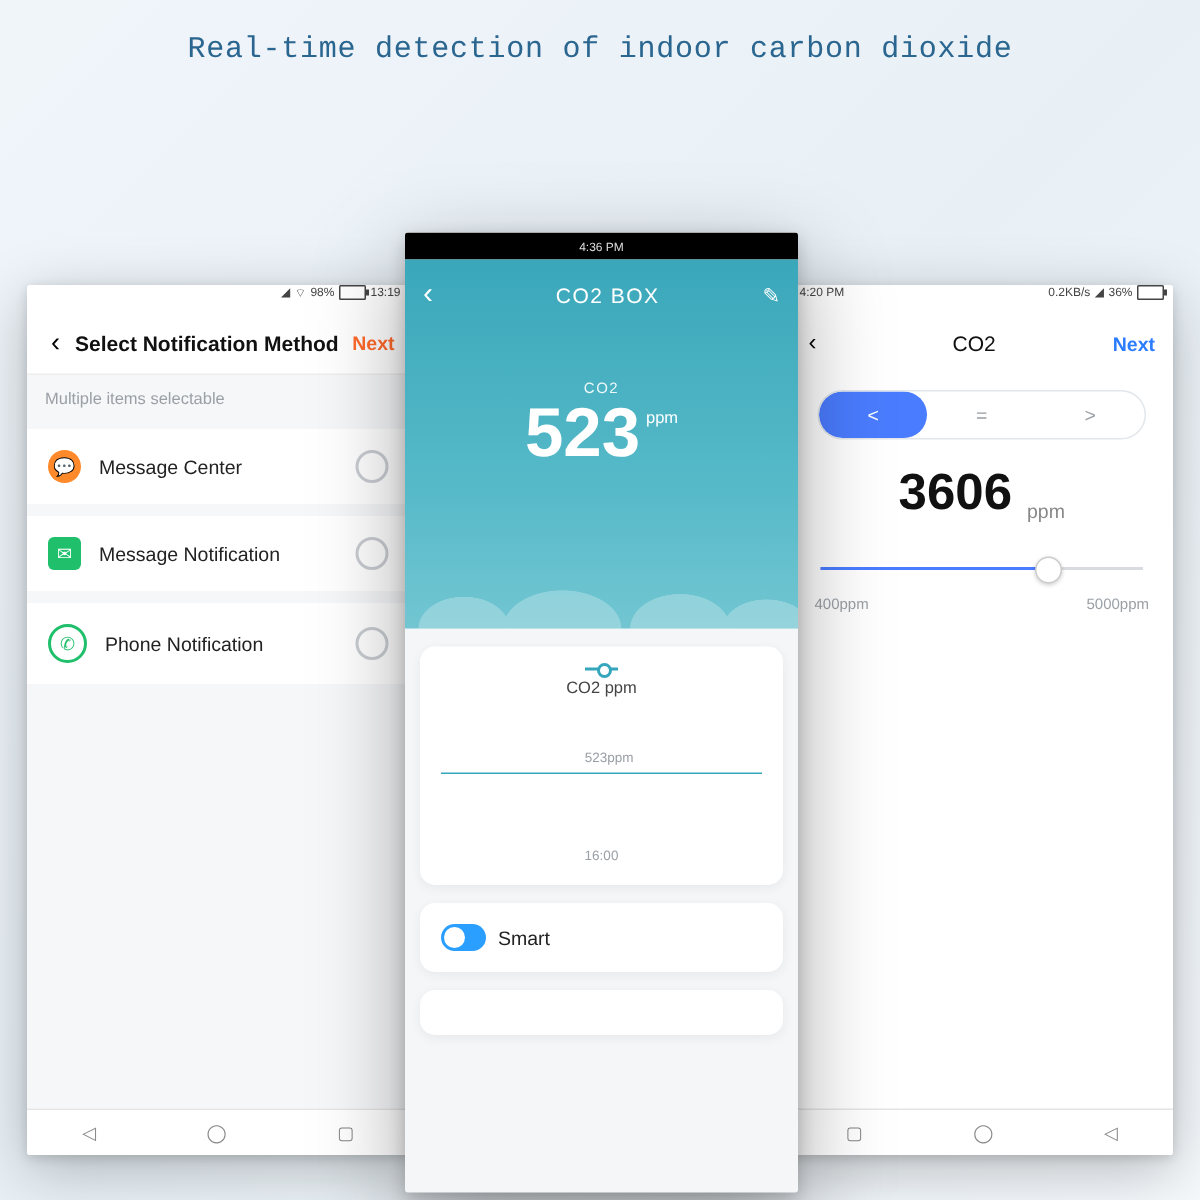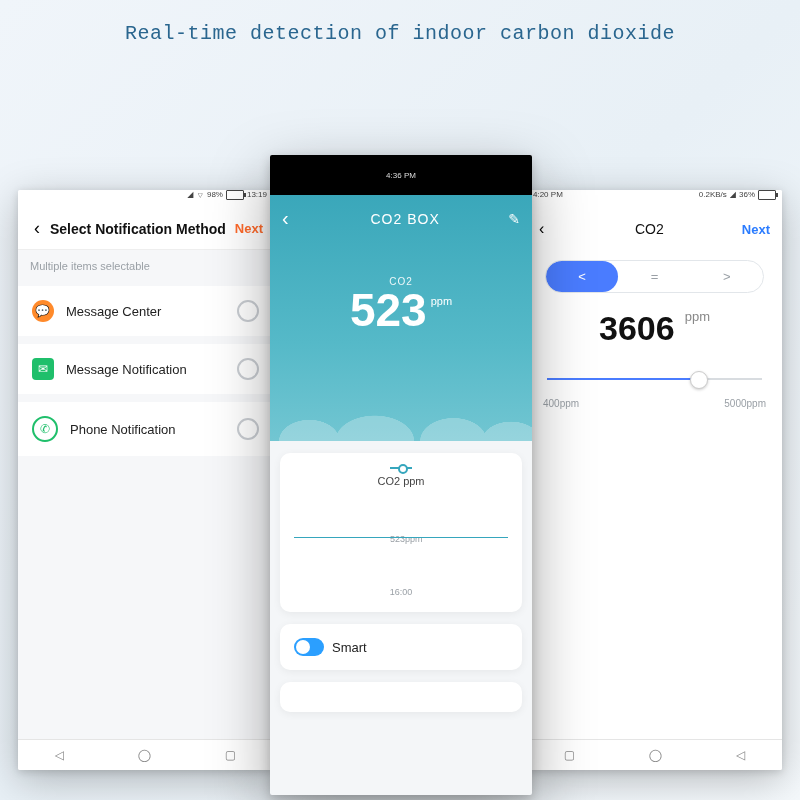--- a/index.html
+++ b/index.html
@@ -96,40 +96,40 @@
   .right-header {
     display:flex; align-items:center;
     padding:12px 12px;
   }
   .right-header .back { font-size:16px; color:#000; width:18px;}
   .right-header .title { flex:1; text-align:center; font-size:14px; color:#111;}
   .right-header .next { color:#2b7cff; font-weight:bold; font-size:13px;}
   .seg-wrap { display:flex; justify-content:center; margin:10px 18px 16px; border:1px solid #e2e6ea; border-radius:18px; overflow:hidden;}
   .seg { flex:1; text-align:center; padding:8px 0; font-size:13px; color:#9aa0a6;}
   .seg.active { background:#4a7cff; color:#fff; border-radius:18px;}
-  .big-val-row { display:flex; align-items:flex-start; justify-content:center; gap:10px; margin:14px 0 20px;}
+  .big-val-row { display:flex; align-items:flex-end; justify-content:center; gap:10px; margin:14px 0 20px;}
   .big-val { font-size:34px; font-weight:bold; color:#111;}
   .big-unit { font-size:13px; color:#888;}
   .slider-wrap { margin:0 20px; position:relative; height:30px;}
   .slider-track { height:2px; background:#d8dce0; position:absolute; left:0; right:0; top:10px;}
   .slider-fill { position:absolute; left:0; top:10px; height:2px; background:#4a7cff; }
   .slider-knob { position:absolute; top:3px; width:16px; height:16px; border-radius:50%; background:#fff; border:1px solid #ccc; box-shadow:0 1px 3px rgba(0,0,0,0.2);}
   .slider-labels { display:flex; justify-content:space-between; font-size:10px; color:#9aa0a6; margin:0 16px;}
 
   
   .phone-center {
     left: 270px; top: 100px;
     width: 262px; height: 640px;
     z-index: 5;
     background:#f4f6f8;
     box-shadow: 0 20px 60px rgba(0,0,0,0.35), 0 4px 12px rgba(0,0,0,0.2);
   }
   .statusbar-dark {
     height:18px; background:#000; color:#ddd; font-size:8px;
-    display:flex; align-items:center; padding:11px 6px;
+    display:flex; align-items:center; padding:0 6px;
   }
   .statusbar-dark .sbd-time { margin:0 auto; }
   .center-hero {
     background: linear-gradient(180deg, #3aa7ba 0%, #55b9c8 60%, #72c6d2 100%);
     color:#fff;
     height: 240px;
     position:relative;
     padding-top:6px;
   }
   .hero-top { display:flex; align-items:center; padding:6px 12px; }
@@ -150,21 +150,21 @@
       radial-gradient(ellipse 48px 32px at 92% 100%, #fff 60%, transparent 61%);
   }
   .card {
     background:#fff; border-radius:10px; margin:12px 10px; padding:14px 14px;
     box-shadow:0 2px 8px rgba(0,0,0,0.06);
   }
   .chart-legend { display:flex; align-items:center; font-size:11px; color:#444; gap:6px; margin-bottom:30px;flex-direction:column;}
   .legend-mark { width:22px; height:2px; background:#36a6bd; position:relative;}
   .legend-mark::after { content:""; position:absolute; left:8px; top:-3px; width:6px; height:6px; border:2px solid #36a6bd; border-radius:50%; background:#fff;}
   .minichart { position:relative; height:80px; border-bottom:1px solid transparent;}
-  .minichart .val-label { position:absolute; right:40%; top:17px; font-size:9px; color:#9aa0a6;}
+  .minichart .val-label { position:absolute; right:40%; top:5px; font-size:9px; color:#9aa0a6;}
   .minichart .line { position:absolute; left:0; right:0; top:20px; height:1px; background:#36a6bd; }
   .minichart .xaxis { position:absolute; bottom:0; left:0; right:0; text-align:center; font-size:9px; color:#9aa0a6;}
   .smart-row { display:flex; align-items:center; gap:8px;}
   .toggle {
     width:30px; height:18px; background:#2b9fff; border-radius:10px; position:relative;
   }
   .toggle::after { content:""; position:absolute; left:2px; top:2px; width:14px; height:14px; background:#fff; border-radius:50%;}
   .smart-label { font-size:13px; color:#222; }
 </style>
 </head>

